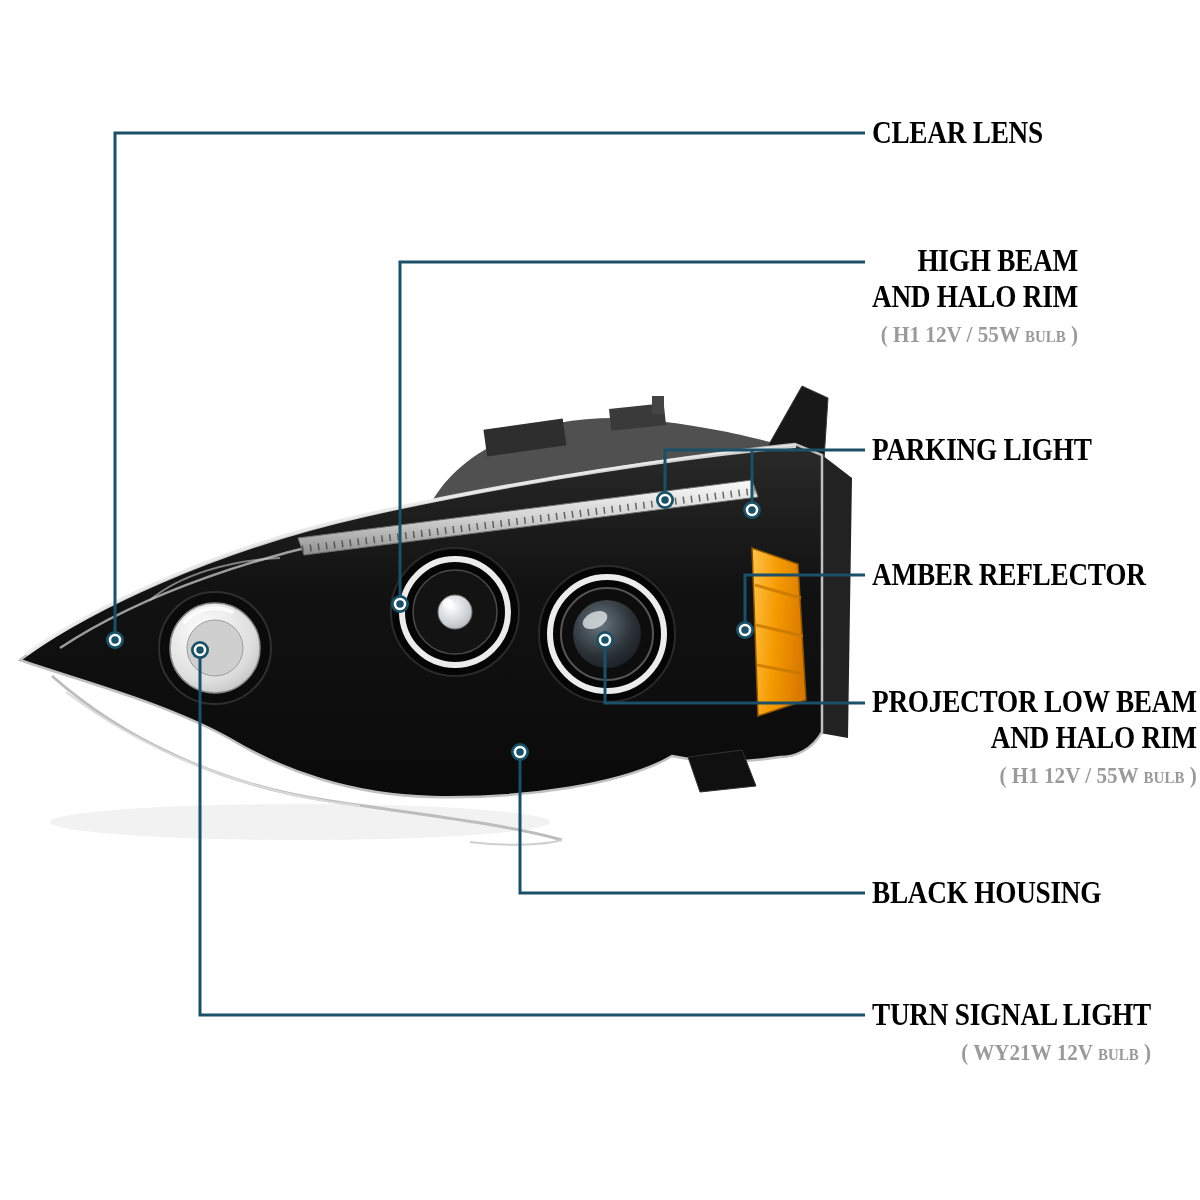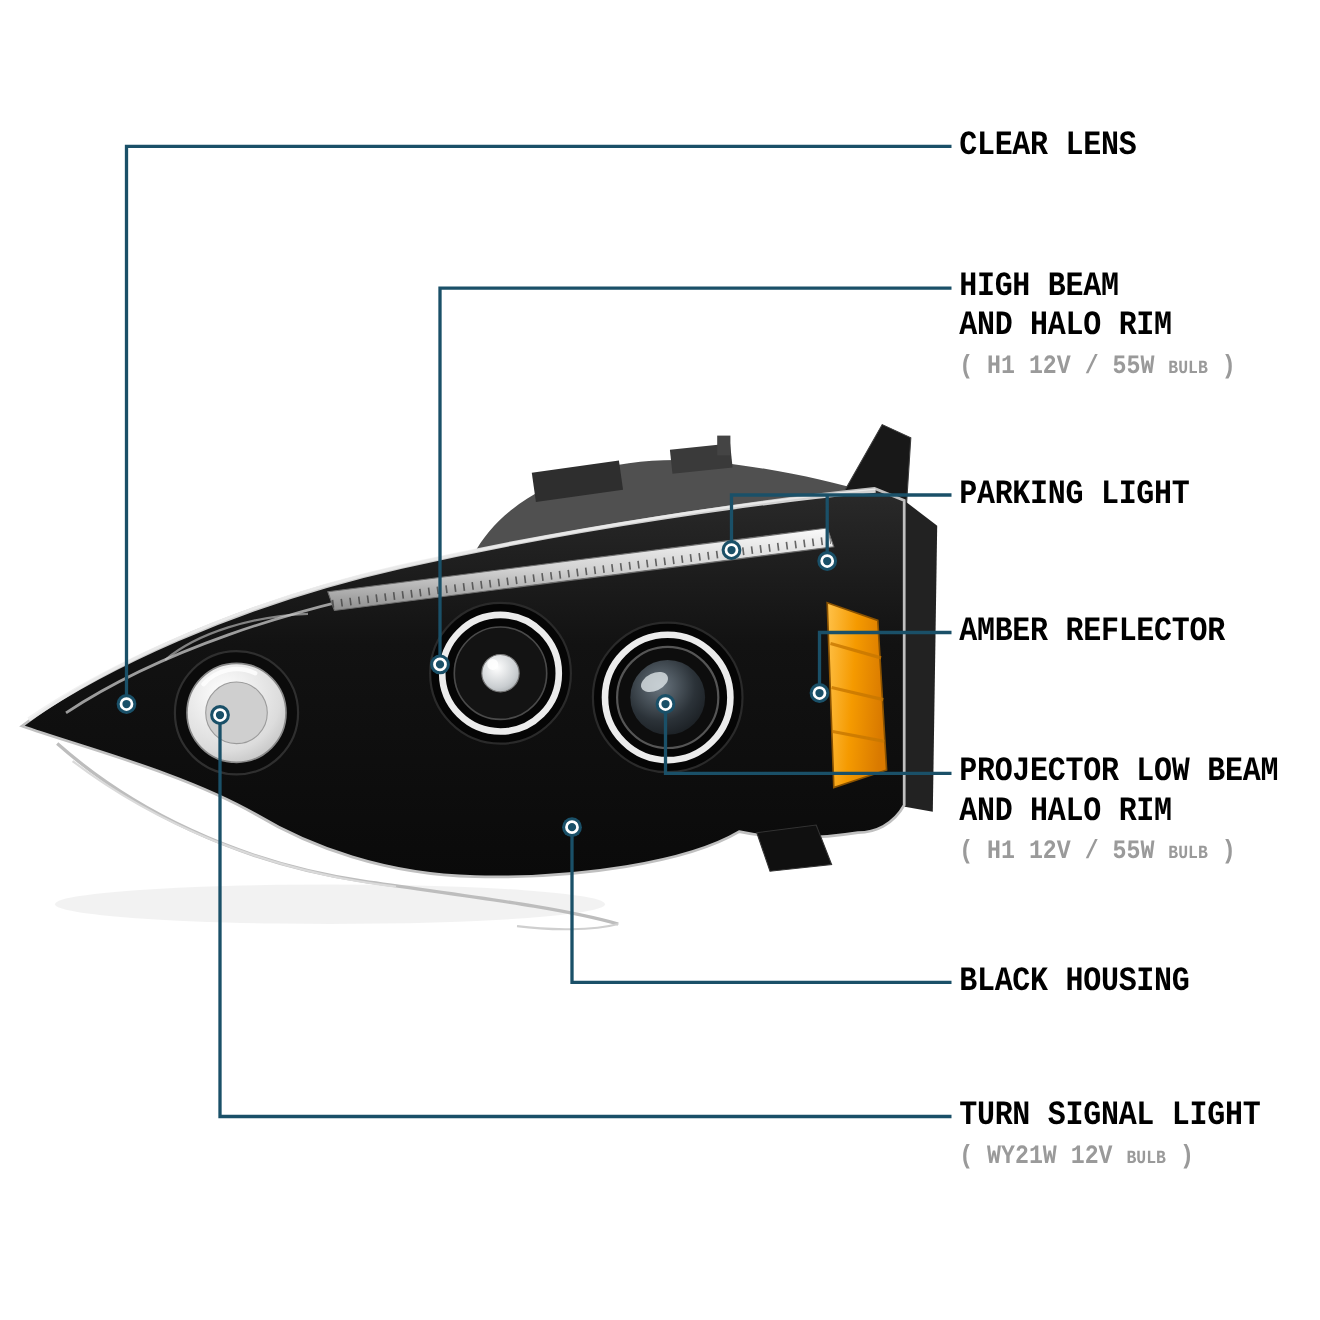--- a/index.html
+++ b/index.html
@@ -1,21 +1,22 @@
 <!DOCTYPE html>
 <html><head>
 <meta charset="utf-8">
 <style>
   html,body{margin:0;padding:0;background:#ffffff;}
   .canvas{
     position:relative;
     width:1200px;height:1200px;
     background:#ffffff;
     overflow:hidden;
-    font-family:Liberation Mono, monospace;
+    font-family:Liberation Serif, serif;
+    text-align:right;
   }
   .art-layer{position:absolute;left:0;top:0;width:1200px;height:1200px;}
   .callout{
     position:absolute;
     left:872px;
     transform:scaleX(0.88);
     transform-origin:left top;
   }
   .callout .title{
     font-weight:700;

